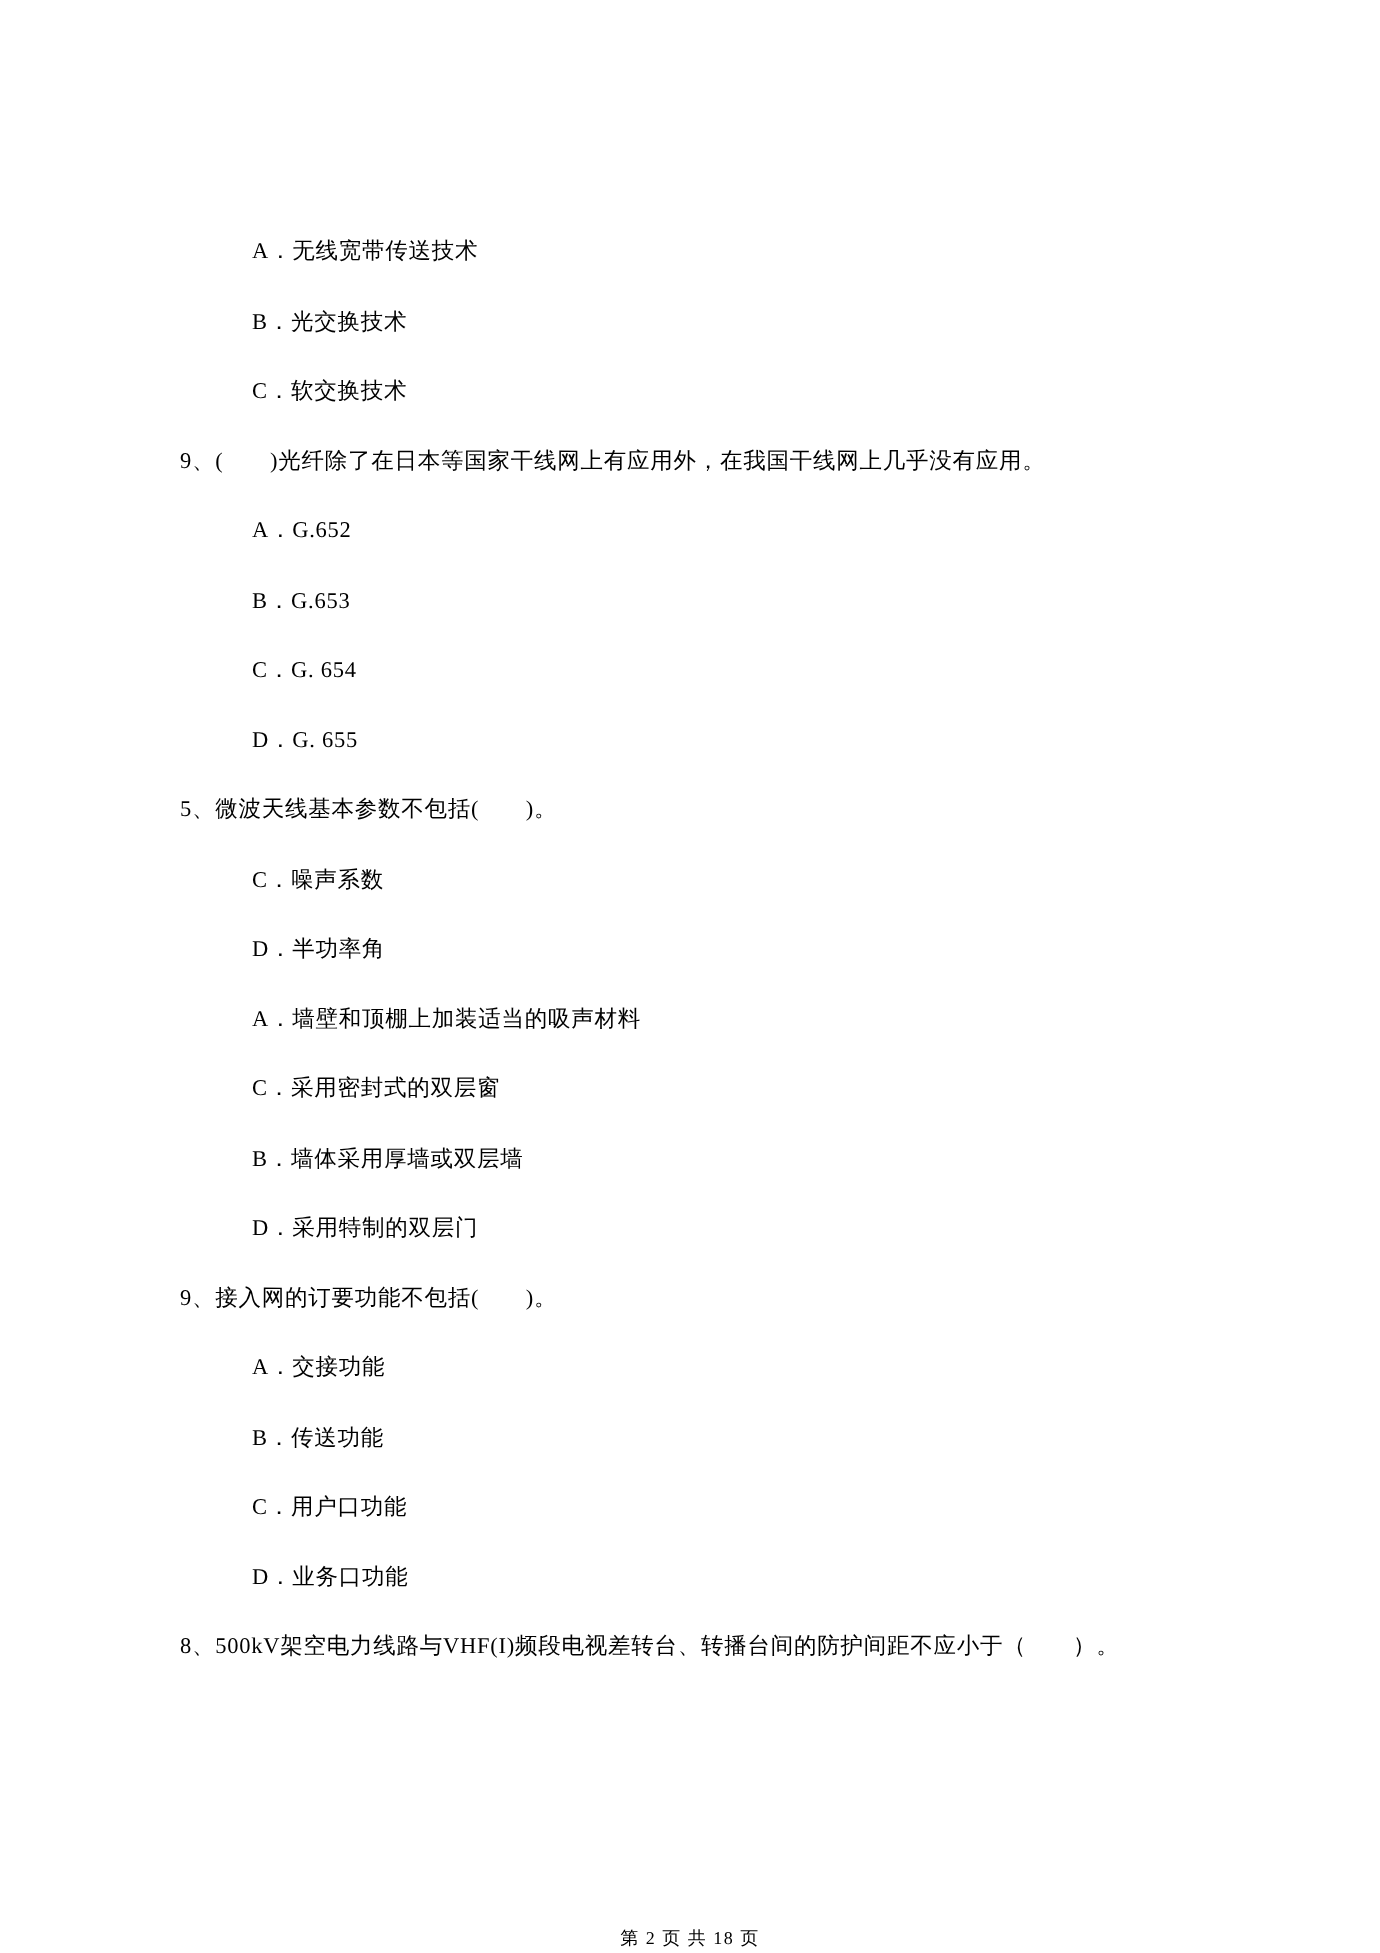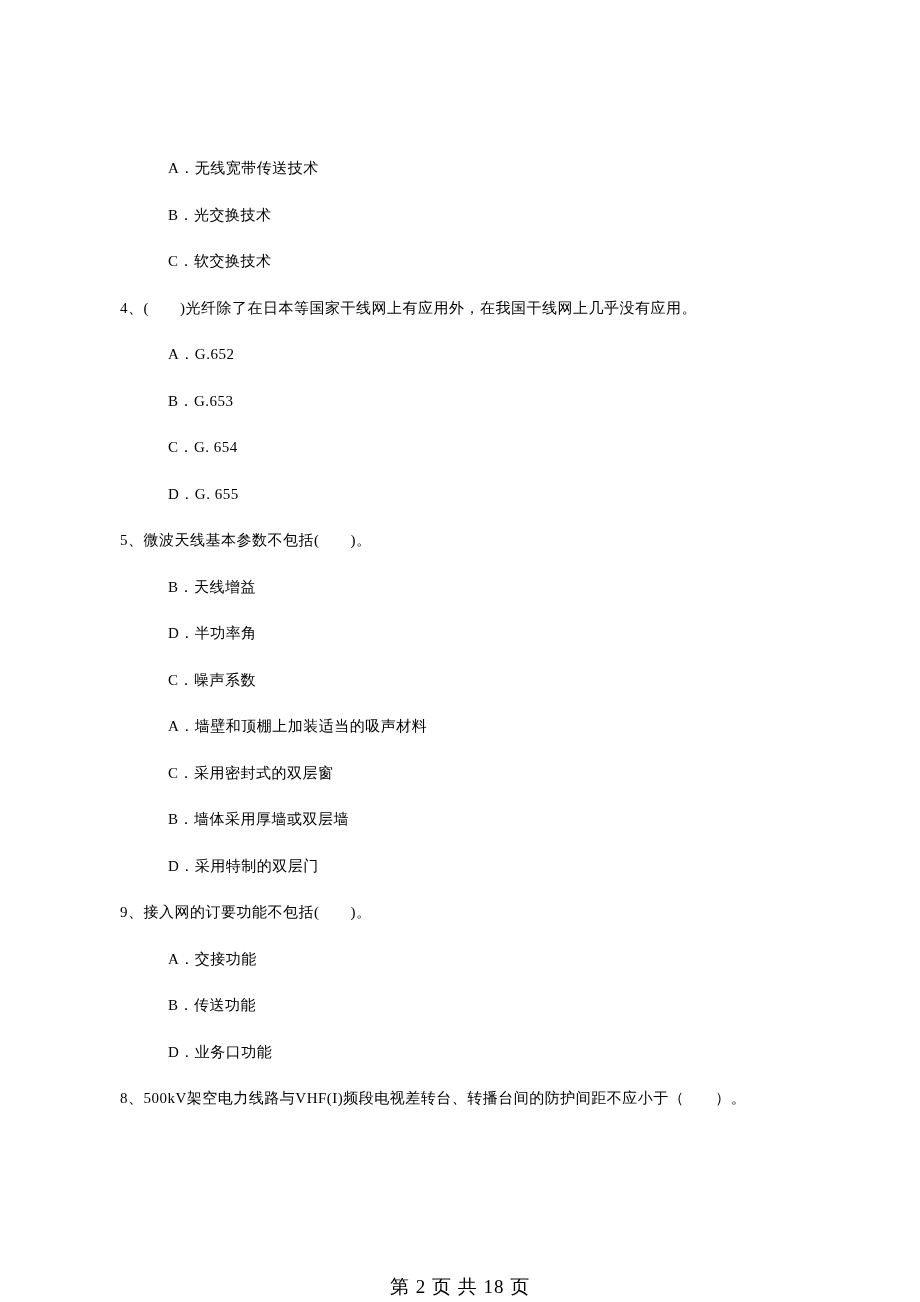--- a/index.html
+++ b/index.html
@@ -27,50 +27,50 @@
   .question {
     margin-top: 24px;
     letter-spacing: 0.5px;
   }
   .footer {
     position: absolute;
     bottom: 28px;
     left: 0;
     width: 100%;
     text-align: center;
-    font-size: 19px;
+    font-size: 12px;
     letter-spacing: 1px;
   }
 </style>
 </head>
 <body>
 
 <div class="page">
 
   <div class="option">A．无线宽带传送技术</div>
   <div class="option">B．光交换技术</div>
   <div class="option">C．软交换技术</div>
 
-  <div class="question">4、(　　)光纤除了在日本等国家干线网上有应用外，在我国干线网上几乎没有应用。</div>
+  <div class="question">9、(　　)光纤除了在日本等国家干线网上有应用外，在我国干线网上几乎没有应用。</div>
   <div class="option">A．G.652</div>
   <div class="option">B．G.653</div>
   <div class="option">C．G. 654</div>
   <div class="option">D．G. 655</div>
 
   <div class="question">5、微波天线基本参数不包括(　　)。</div>
-  <div class="option">B．天线增益</div>
+  <div class="option">C．噪声系数</div>
   <div class="option">D．半功率角</div>
-  <div class="option">C．噪声系数</div>
 
   <div class="option">A．墙壁和顶棚上加装适当的吸声材料</div>
   <div class="option">C．采用密封式的双层窗</div>
   <div class="option">B．墙体采用厚墙或双层墙</div>
   <div class="option">D．采用特制的双层门</div>
 
   <div class="question">9、接入网的订要功能不包括(　　)。</div>
   <div class="option">A．交接功能</div>
   <div class="option">B．传送功能</div>
+  <div class="option">C．用户口功能</div>
   <div class="option">D．业务口功能</div>
 
   <div class="question">8、500kV架空电力线路与VHF(I)频段电视差转台、转播台间的防护间距不应小于（　　）。</div>
 
   <div class="footer">第 2 页 共 18 页</div>
 </div>
 
 </body></html>

